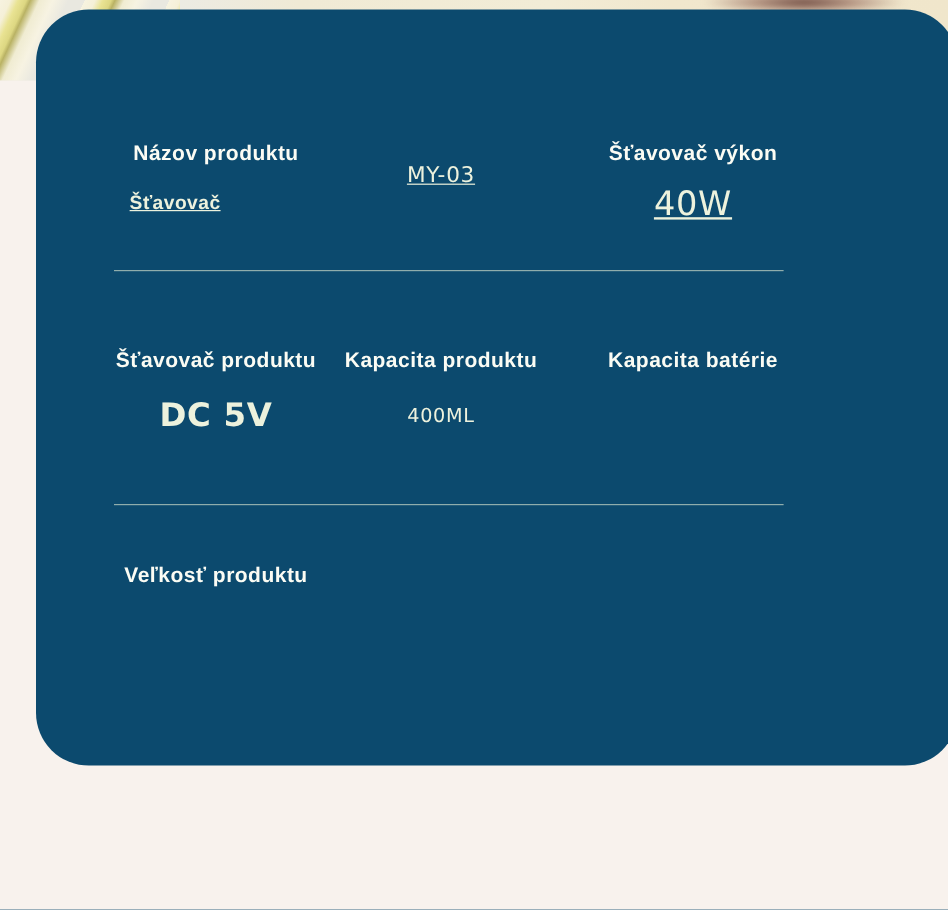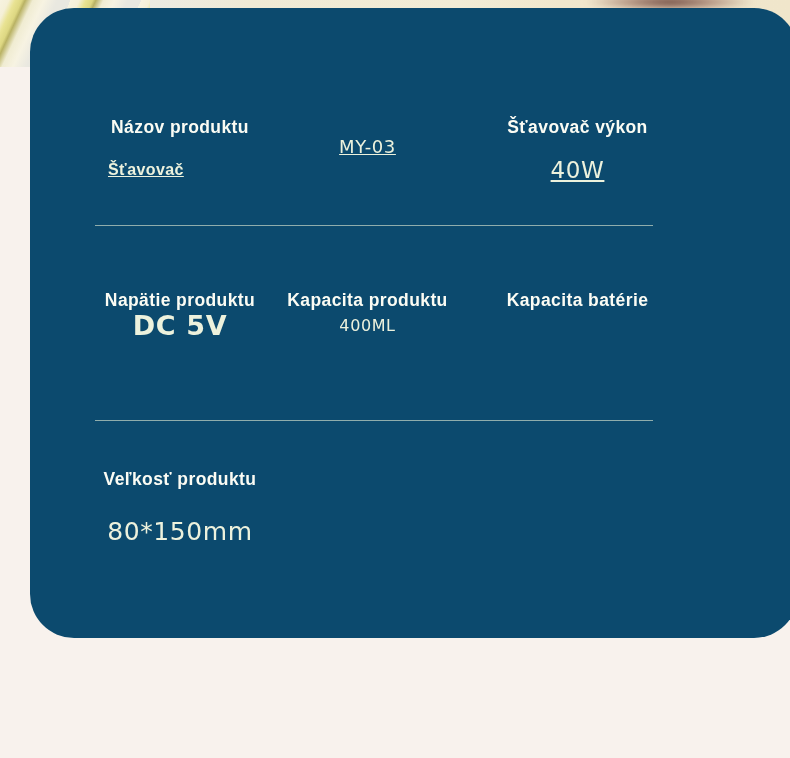--- a/index.html
+++ b/index.html
@@ -56,26 +56,26 @@
     letter-spacing: 0.4px;
     color: #fbfcf4;
   }
   .spec-value {
     font-size: 16px; font-weight: 500; line-height: 28px;
     letter-spacing: 0.6px;
     color: #edf2dd;
     font-family: "DejaVu Sans", "Liberation Sans", sans-serif;
   }
   .row-1 .spec-value { margin-top: 17px; text-decoration: underline; }
-  .row-2 .spec-value { }
+  .row-2 .spec-value { margin-top: 21px; }
   .row-3 .spec-value { margin-top: 27px; }
   .value-name { font-size: 16px; font-weight: 700; text-align: left; padding-left: 13px;
                 font-family: "Liberation Sans", sans-serif; letter-spacing: 0.4px; }
   .value-model { font-size: 18px; }
-  .value-power { font-size: 23px; }
+  .value-power { font-size: 28px; }
   .value-voltage { font-size: 27px; font-weight: 600; }
   .value-size { font-size: 25px; }
   .divider {
     position: absolute; left: 65px; width: 558px; height: 1px;
     background: rgba(233, 240, 213, 0.6);
   }
   .divider-1 { top: 217px; }
   .divider-2 { top: 412px; }
 </style>
 </head>
@@ -100,34 +100,33 @@
     <div class="spec-cell">
       <div class="spec-label">Šťavovač výkon</div>
       <div class="spec-value value-power">40W</div>
     </div>
   </div>
 
   <div class="divider divider-1"></div>
 
   <div class="spec-row row-2">
     <div class="spec-cell">
-      <div class="spec-label">Napätie produktu</div>
+      <div class="spec-label">Šťavovač produktu</div>
       <div class="spec-value value-voltage">DC 5V</div>
     </div>
     <div class="spec-cell">
       <div class="spec-label">Kapacita produktu</div>
       <div class="spec-value">400ML</div>
     </div>
     <div class="spec-cell">
       <div class="spec-label">Kapacita batérie</div>
     </div>
   </div>
 
   <div class="divider divider-2"></div>
 
   <div class="spec-row row-3">
     <div class="spec-cell">
       <div class="spec-label">Veľkosť produktu</div>
-      <div class="spec-value value-size">80*150mm</div>
     </div>
   </div>
 
 </div>
 
 </body></html>

